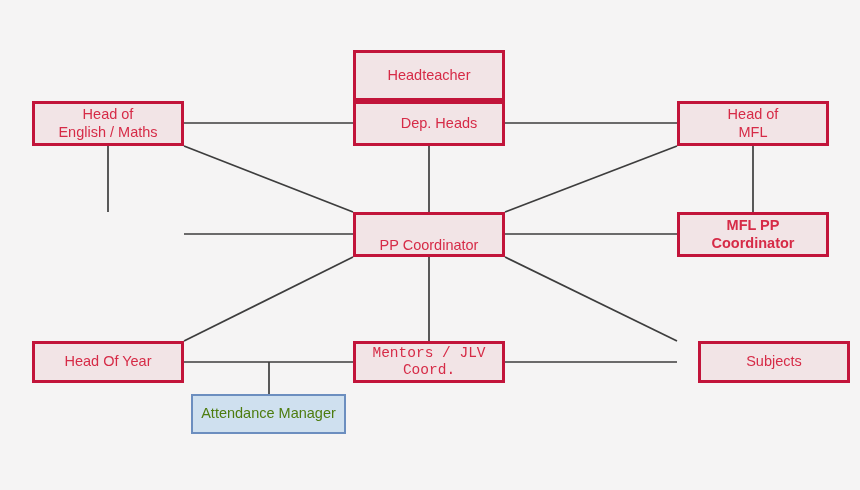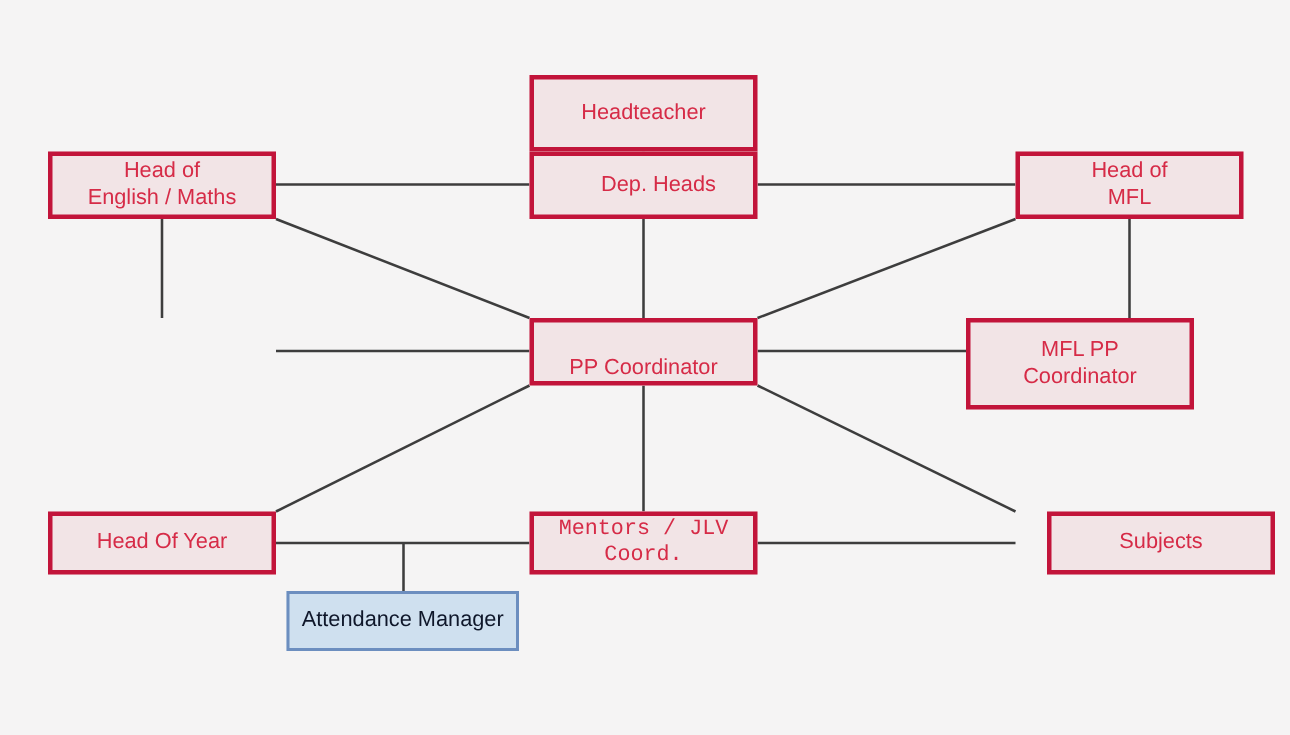--- a/index.html
+++ b/index.html
@@ -35,21 +35,21 @@
   }
   .node.red {
     background: #f2e4e6;
     border: 3px solid #c2143a;
     color: #d62b47;
     font-size: 14.5px;
   }
   .node.blue {
     background: #cfe0ef;
     border: 2px solid #6c8ebf;
-    color: #0f172a;
+    color: #4d7c0f;
     font-size: 14.5px;
   }
   .node-label {
     white-space: pre-line;
     padding: 0 6px;
   }
 </style>
 </head>
 <body>
 
@@ -82,21 +82,21 @@
     <div class="node red" style="left: 353px; top: 101px; width: 152px; height: 45px; padding-left: 20px;">
       <span class="node-label">Dep. Heads</span>
     </div>
     <div class="node red" style="left: 677px; top: 101px; width: 152px; height: 45px;">
       <span class="node-label">Head of
 MFL</span>
     </div>
     <div class="node red" style="left: 353px; top: 212px; width: 152px; height: 45px; align-items: flex-end;">
       <span class="node-label">PP Coordinator</span>
     </div>
-    <div class="node red" style="left: 644px; top: 212px; width: 152px; height: 61px;">
+    <div class="node red" style="left: 677px; top: 212px; width: 152px; height: 45px; font-weight: bold;">
       <span class="node-label">MFL PP
 Coordinator</span>
     </div>
     <div class="node red" style="left: 32px; top: 341px; width: 152px; height: 42px;">
       <span class="node-label">Head Of Year</span>
     </div>
     <div class="node red" style="left: 353px; top: 341px; width: 152px; height: 42px; font-family: Liberation Mono, monospace;">
       <span class="node-label">Mentors / JLV Coord.</span>
     </div>
     <div class="node red" style="left: 698px; top: 341px; width: 152px; height: 42px;">

